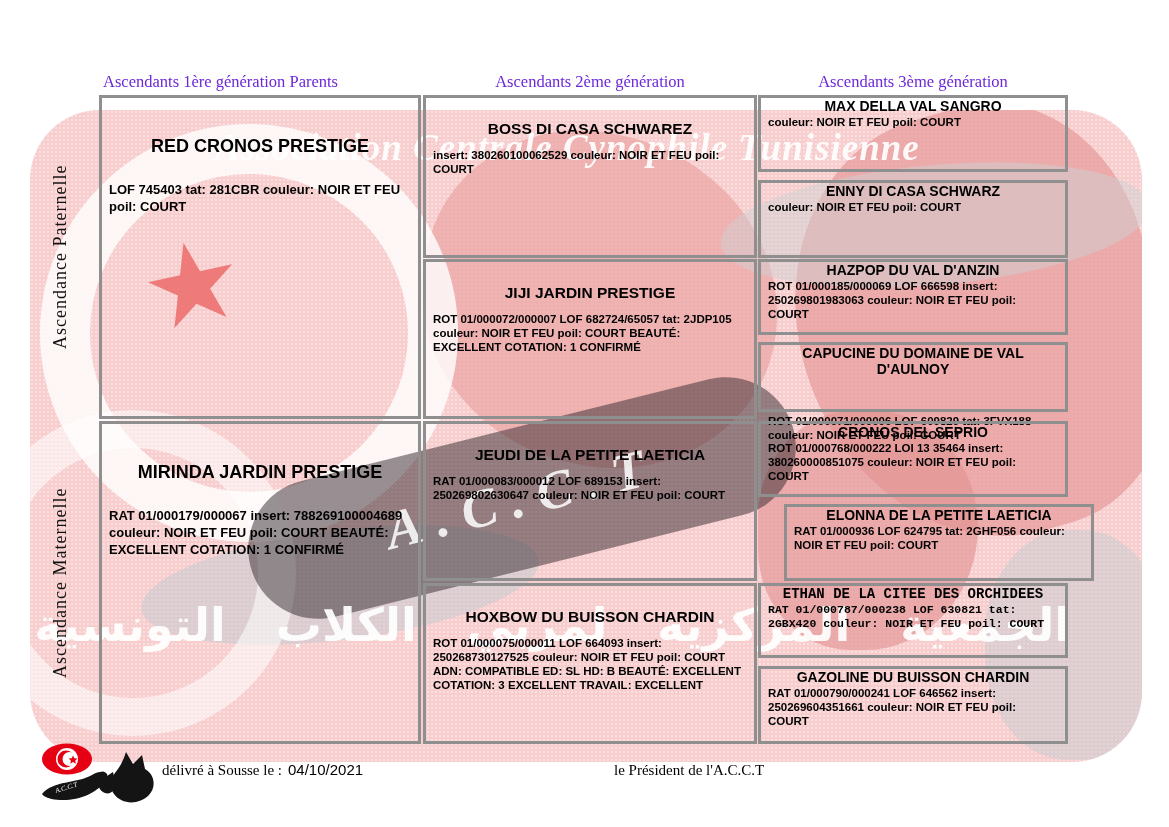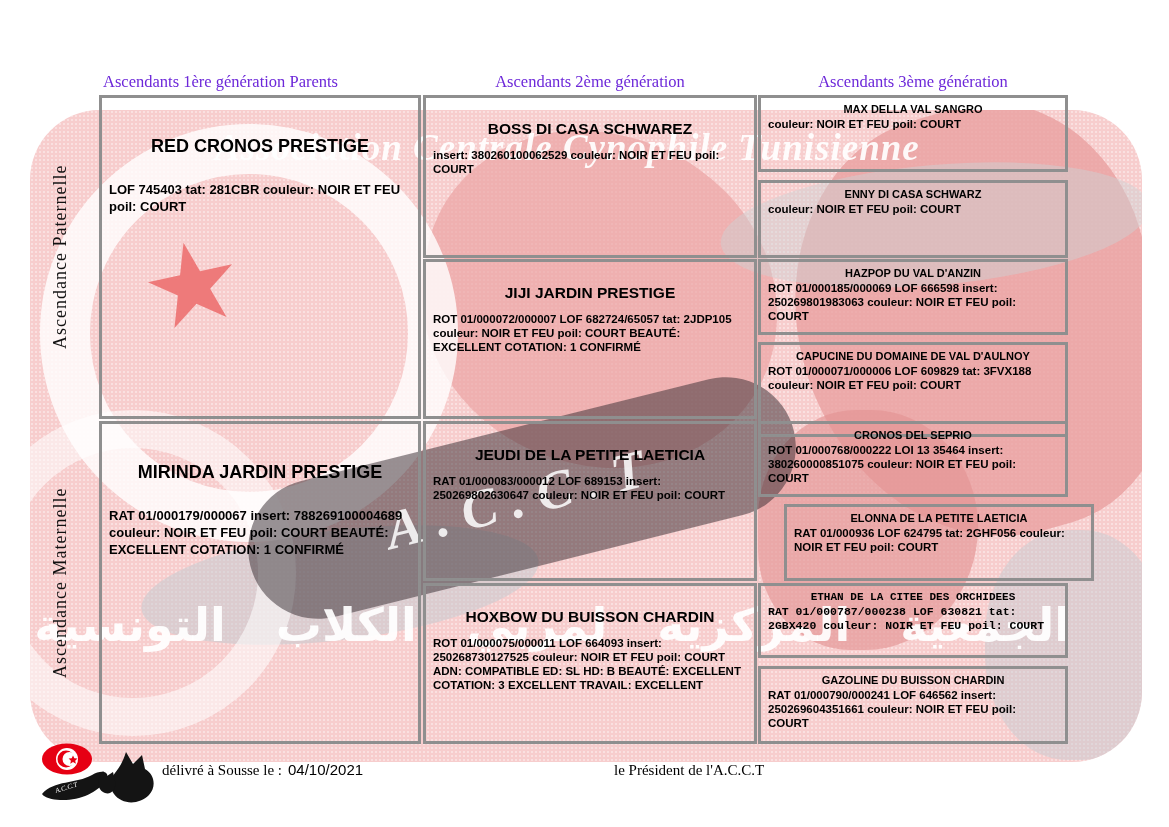--- a/index.html
+++ b/index.html
@@ -45,21 +45,21 @@
 
   
   .cell{position:absolute;border:3px solid #8f8f8f;box-sizing:border-box;z-index:2;
         display:flex;flex-direction:column;color:#000;}
   .nm{font-weight:bold;text-align:center;line-height:1.15;}
   .dt{font-weight:bold;text-align:left;padding:0 7px;}
   .c1 .nm{font-size:18px;margin-top:38px;padding:0 6px;}
   .c1 .dt{font-size:13px;line-height:17px;margin-top:24px;}
   .c2 .nm{font-size:15.5px;margin-top:22px;padding:0 4px;}
   .c2 .dt{font-size:11.5px;line-height:14px;margin-top:10px;}
-  .c3 .nm{font-size:11px;margin-top:5px;padding:0 4px;}
+  .c3 .nm{font-size:14px;padding:0 4px;}
   .c3 .dt{font-size:11.5px;line-height:14px;margin-top:1px;}
 
   
   .colhead{position:absolute;font-family:"Liberation Serif",serif;font-size:16.5px;color:#6d28d9;
            z-index:2;white-space:nowrap;}
   .centered{text-align:center;}
   .vlabel{position:absolute;writing-mode:vertical-rl;transform:rotate(180deg);
           font-family:"Liberation Serif",serif;font-size:18px;letter-spacing:1px;color:#111;
           z-index:2;text-align:center;width:28px;}
 
@@ -129,21 +129,21 @@
     <div class="dt">couleur: NOIR ET FEU poil: COURT</div>
   </div>
   <div class="cell c3" style="left:758px;top:180px;width:310px;height:78px;">
     <div class="nm">ENNY DI CASA SCHWARZ</div>
     <div class="dt">couleur: NOIR ET FEU poil: COURT</div>
   </div>
   <div class="cell c3" style="left:758px;top:259px;width:310px;height:76px;">
     <div class="nm">HAZPOP DU VAL D'ANZIN</div>
     <div class="dt">ROT 01/000185/000069 LOF 666598 insert: 250269801983063 couleur: NOIR ET FEU poil: COURT</div>
   </div>
-  <div class="cell c3" style="left:758px;top:342px;width:310px;height:95px;">
+  <div class="cell c3" style="left:758px;top:342px;width:310px;height:70px;gap:36px;">
     <div class="nm">CAPUCINE DU DOMAINE DE VAL D'AULNOY</div>
     <div class="dt">ROT 01/000071/000006 LOF 609829 tat: 3FVX188 couleur: NOIR ET FEU poil: COURT</div>
   </div>
   <div class="cell c3" style="left:758px;top:421px;width:310px;height:76px;">
     <div class="nm">CRONOS DEL SEPRIO</div>
     <div class="dt">ROT 01/000768/000222 LOI 13 35464 insert: 380260000851075 couleur: NOIR ET FEU poil: COURT</div>
   </div>
   <div class="cell c3" style="left:784px;top:504px;width:310px;height:77px;">
     <div class="nm">ELONNA DE LA PETITE LAETICIA</div>
     <div class="dt">RAT 01/000936 LOF 624795 tat: 2GHF056 couleur: NOIR ET FEU poil: COURT</div>

